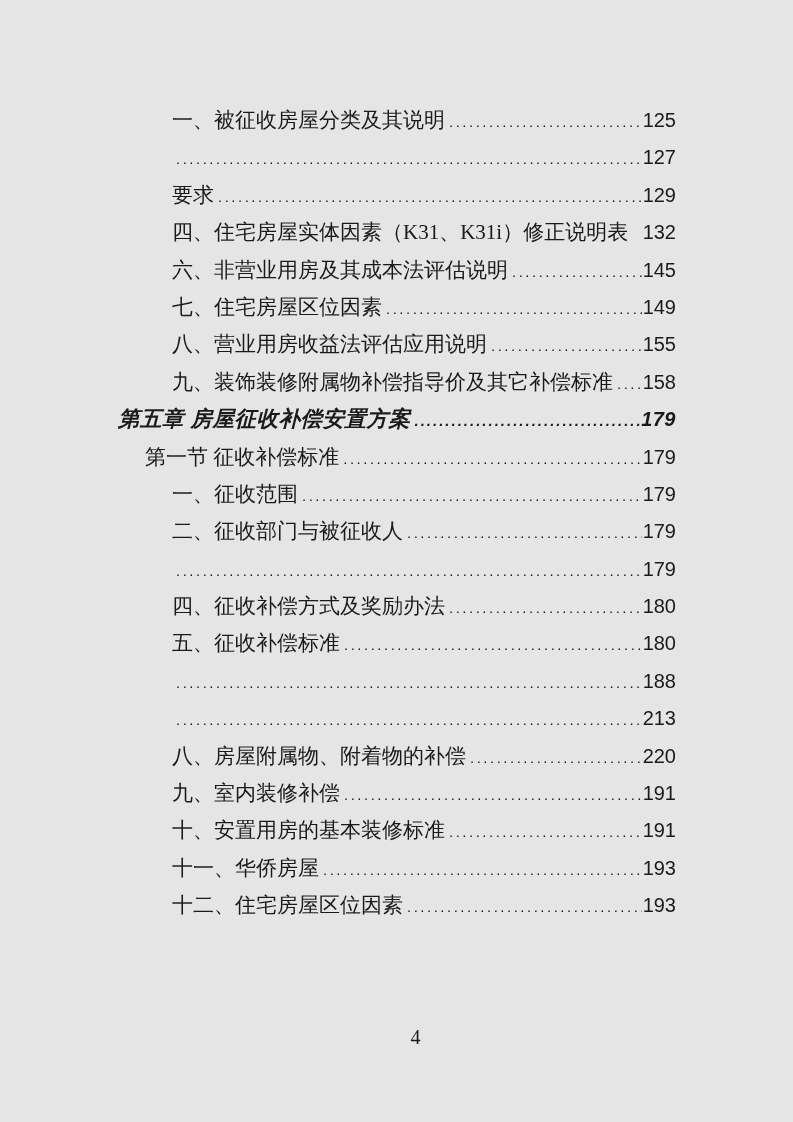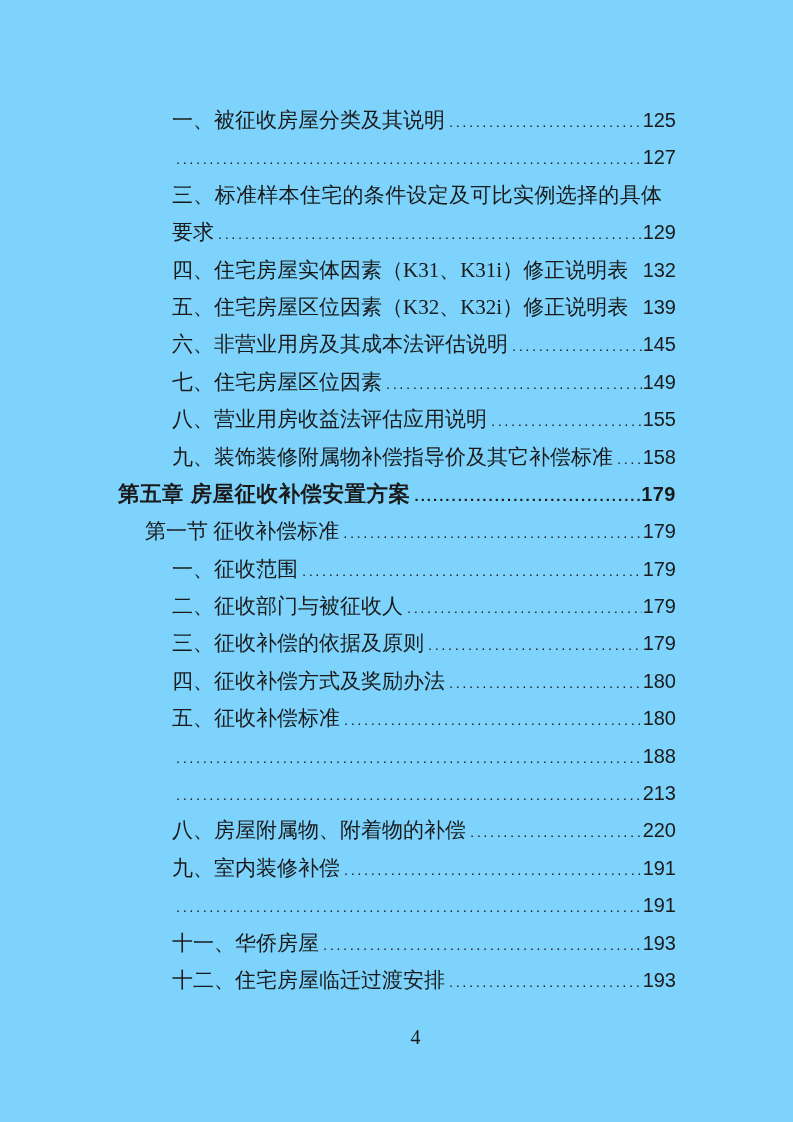--- a/index.html
+++ b/index.html
@@ -6,21 +6,21 @@
   body {
     width: 793px; height: 1122px;
     background: #ffffff;
     font-family: "Liberation Serif", "DejaVu Serif", serif;
     color: #1a1a1a;
     overflow: hidden;
   }
   .page {
     position: relative;
     width: 793px; height: 1122px;
-    background: #7dd3fc;
+    background: #e5e5e5;
   }
   .toc {
     position: absolute;
     top: 102px; left: 118px;
     width: 558px;
   }
   .toc-row {
     display: flex;
     align-items: baseline;
     height: 37.4px;
@@ -28,20 +28,21 @@
     font-size: 21px;
     white-space: nowrap;
   }
   .toc-row.level-2 { padding-left: 27px; }
   .toc-row.level-3 { padding-left: 54px; }
   .toc-row.bold {
     font-weight: 700;
     font-family: "Liberation Sans", "DejaVu Sans", sans-serif;
     font-size: 21.5px;
     letter-spacing: 0.5px;
+    font-style: italic;
   }
   .toc-text { flex: 0 0 auto; }
   .toc-row.stretch .toc-text {
     flex: 1 1 auto;
     display: block;
     text-align: justify;
     text-align-last: justify;
   }
   .dots {
     flex: 1 1 auto;
@@ -79,39 +80,29 @@
   <div class="toc">
       <div class="toc-row level-3">
     <span class="toc-text">一、被征收房屋分类及其说明</span>
     <span class="dots">................................................................................................................................................................</span>
     <span class="toc-page">125</span>
   </div>
       <div class="toc-row level-3">
     <span class="dots">................................................................................................................................................................</span>
     <span class="toc-page">127</span>
   </div>
-      <div class="toc-row level-3 stretch">
-    <span class="toc-text">三、标准样本住宅的条件设定及可比实例选择的具体</span>
-    <span class="dots"></span>
-    <span class="toc-page"></span>
-  </div>
       <div class="toc-row level-3">
     <span class="toc-text">要求</span>
     <span class="dots">................................................................................................................................................................</span>
     <span class="toc-page">129</span>
   </div>
       <div class="toc-row level-3">
     <span class="toc-text">四、住宅房屋实体因素（K31、K31i）修正说明表</span>
     <span class="dots"></span>
     <span class="toc-page">132</span>
-  </div>
-      <div class="toc-row level-3">
-    <span class="toc-text">五、住宅房屋区位因素（K32、K32i）修正说明表</span>
-    <span class="dots"></span>
-    <span class="toc-page">139</span>
   </div>
       <div class="toc-row level-3">
     <span class="toc-text">六、非营业用房及其成本法评估说明</span>
     <span class="dots">................................................................................................................................................................</span>
     <span class="toc-page">145</span>
   </div>
       <div class="toc-row level-3">
     <span class="toc-text">七、住宅房屋区位因素</span>
     <span class="dots">................................................................................................................................................................</span>
     <span class="toc-page">149</span>
@@ -140,21 +131,20 @@
     <span class="toc-text">一、征收范围</span>
     <span class="dots">................................................................................................................................................................</span>
     <span class="toc-page">179</span>
   </div>
       <div class="toc-row level-3">
     <span class="toc-text">二、征收部门与被征收人</span>
     <span class="dots">................................................................................................................................................................</span>
     <span class="toc-page">179</span>
   </div>
       <div class="toc-row level-3">
-    <span class="toc-text">三、征收补偿的依据及原则</span>
     <span class="dots">................................................................................................................................................................</span>
     <span class="toc-page">179</span>
   </div>
       <div class="toc-row level-3">
     <span class="toc-text">四、征收补偿方式及奖励办法</span>
     <span class="dots">................................................................................................................................................................</span>
     <span class="toc-page">180</span>
   </div>
       <div class="toc-row level-3">
     <span class="toc-text">五、征收补偿标准</span>
@@ -173,28 +163,29 @@
     <span class="toc-text">八、房屋附属物、附着物的补偿</span>
     <span class="dots">................................................................................................................................................................</span>
     <span class="toc-page">220</span>
   </div>
       <div class="toc-row level-3">
     <span class="toc-text">九、室内装修补偿</span>
     <span class="dots">................................................................................................................................................................</span>
     <span class="toc-page">191</span>
   </div>
       <div class="toc-row level-3">
+    <span class="toc-text">十、安置用房的基本装修标准</span>
     <span class="dots">................................................................................................................................................................</span>
     <span class="toc-page">191</span>
   </div>
       <div class="toc-row level-3">
     <span class="toc-text">十一、华侨房屋</span>
     <span class="dots">................................................................................................................................................................</span>
     <span class="toc-page">193</span>
   </div>
       <div class="toc-row level-3">
-    <span class="toc-text">十二、住宅房屋临迁过渡安排</span>
+    <span class="toc-text">十二、住宅房屋区位因素</span>
     <span class="dots">................................................................................................................................................................</span>
     <span class="toc-page">193</span>
   </div>
     </div>
   <div class="footer-pagenum">4</div>
 </div>
 
 </body></html>

